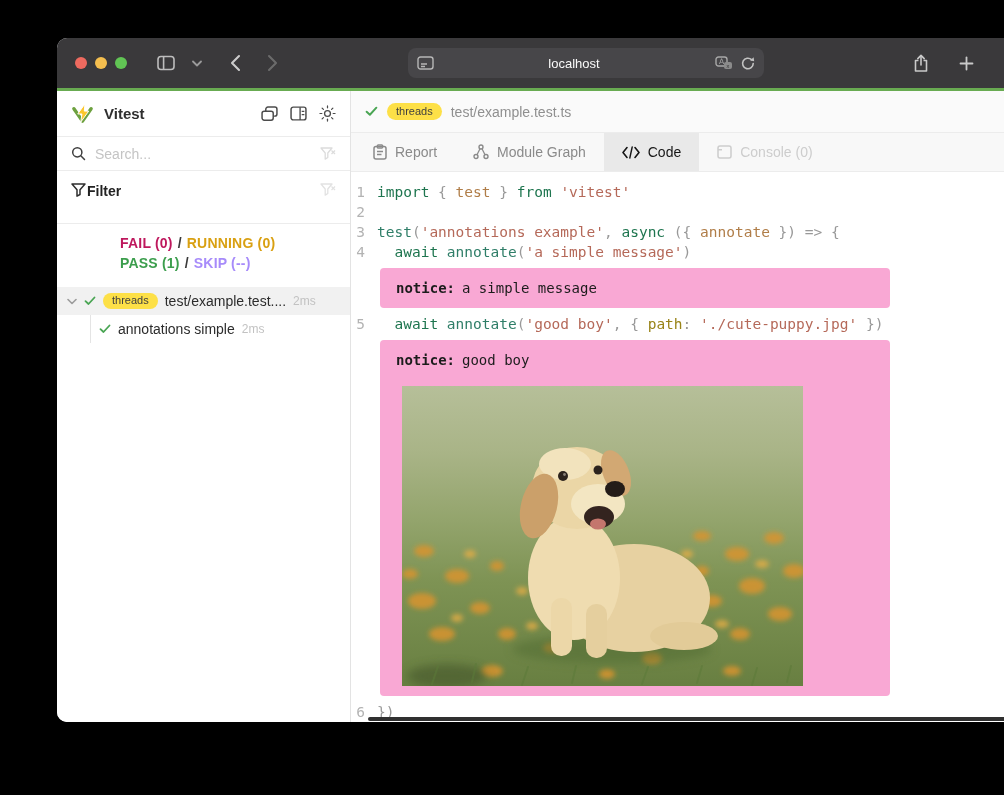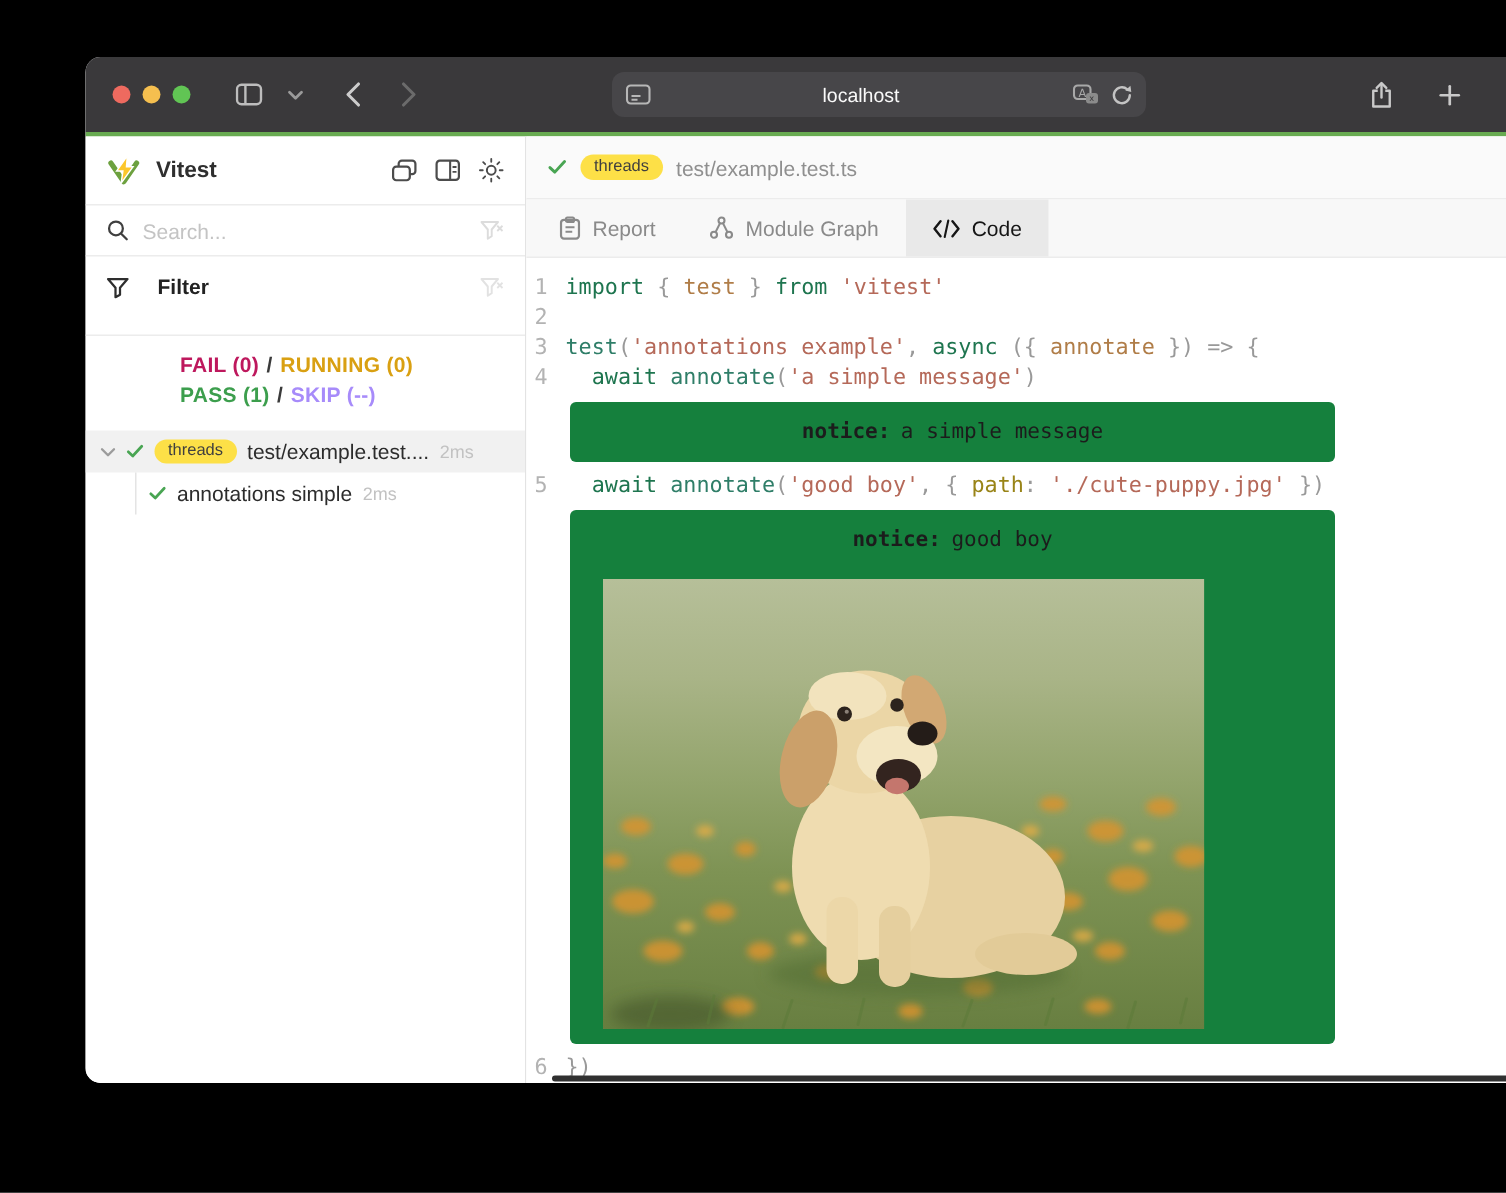--- a/index.html
+++ b/index.html
@@ -27,21 +27,21 @@
   .main { flex:1; min-width:0; display:flex; flex-direction:column; background:#fff; }
 
   
   .sb-head { flex:0 0 46px; display:flex; align-items:center; gap:10px; padding:0 14px; border-bottom:1px solid #ececec; }
   .sb-title { font-size:15px; font-weight:600; color:#2f2f2f; flex:1; }
   .sb-head-icons { display:flex; gap:12px; align-items:center; }
   .sb-search { flex:0 0 34px; display:flex; align-items:center; gap:9px; padding:0 14px; border-bottom:1px solid #ececec; }
   .sb-search input { border:none; outline:none; flex:1; font-size:14px; color:#333; font-family:inherit; }
   .sb-search input::placeholder { color:#c4c4c4; }
   .filter-sec { padding:12px 14px 14px; border-bottom:1px solid #ececec; }
-  .filter-head { display:flex; align-items:flex-end; gap:19px; margin-bottom:10px; }
+  .filter-head { display:flex; align-items:flex-start; gap:1px; margin-bottom:10px; }
   .filter-title { font-size:14px; font-weight:700; color:#222; flex:1; }
   .filter-grid { display:grid; grid-template-columns:142px 1fr; row-gap:11px; }
   .opt { display:flex; align-items:center; gap:9px; font-size:14px; color:#222; }
   .cb { width:13px; height:13px; border:1.5px solid #6e6e6e; border-radius:3px; background:#fff; }
   .status { padding:9px 0 8px 63px; font-size:14px; font-weight:700; letter-spacing:.2px; line-height:20px; }
   .status .row { display:flex; gap:5px; white-space:pre; }
   .st-fail { color:#be185d; } .st-run { color:#d9a012; } .st-pass { color:#3c9e4d; }
   .st-skip { color:#a78bfa; } .st-sep { color:#3a3a3a; }
   .tree { margin-top:6px; }
   .trow { height:28px; display:flex; align-items:center; gap:7px; padding:0 10px; font-size:14px; color:#2c2c2c; }
@@ -60,21 +60,21 @@
   .tab.active { background:#e9e9e9; color:#161616; }
   .tab.disabled { color:#cdcdcd; }
 
   
   .code { flex:1; position:relative; overflow:hidden; background:#fff; padding-top:10px;
           font-family:"DejaVu Sans Mono","Liberation Mono",monospace; font-size:14.5px; line-height:20px; color:#393939; }
   .line { display:flex; white-space:pre; }
   .ln { flex:0 0 26px; text-align:right; padding-right:12px; color:#b3b3b3; }
   .k { color:#1e754f; } .f { color:#2f7e68; } .s { color:#b56959; }
   .v { color:#b07d48; } .p { color:#999999; } .pr { color:#998418;text-align:center; }
-  .notice { margin:6px 0 6px 29px; width:510px; background:#15803d; border-radius:4px; padding:10px 16px; font-size:14px;text-align:center; }
+  .notice { margin:6px 0 6px 29px; width:510px; background:#f9a8d4; border-radius:4px; padding:10px 16px; font-size:14px; }
   .notice .nl { font-weight:700; color:#1c1c1c; margin-right:7px; }
   .notice .nm { color:#1c1c1c; }
   .shot { width:401px; height:300px; margin:16px 0 0 6px; overflow:hidden; }
   .vscroll { position:absolute; top:4px; right:1px; width:10px; height:512px; background:#ececec; border-radius:6px; }
   .hscroll { position:absolute; bottom:1px; left:17px; right:10px; height:4px; background:#303030; border-radius:2px; }
 </style>
 </head>
 <body>
 
 <div class="window">
@@ -280,20 +280,27 @@
             </svg>
           <span>Module Graph</span>
         </span>
         <span class="tab active">
           <svg width="18" height="13" viewBox="0 0 18 13">
               <polyline points="5,1.5 1,6.5 5,11.5" fill="none" stroke="currentColor" stroke-width="1.6" stroke-linecap="round" stroke-linejoin="round"></polyline>
               <polyline points="13,1.5 17,6.5 13,11.5" fill="none" stroke="currentColor" stroke-width="1.6" stroke-linecap="round" stroke-linejoin="round"></polyline>
               <line x1="10.2" y1="1" x2="7.8" y2="12" stroke="currentColor" stroke-width="1.4" stroke-linecap="round"></line>
             </svg>
           <span>Code</span>
+        </span>
+        <span class="tab disabled">
+          <svg width="15" height="14" viewBox="0 0 15 14">
+              <rect x="1" y="1" width="13" height="12" rx="2" fill="none" stroke="currentColor" stroke-width="1.5"></rect>
+              <line x1="1" y1="4.8" x2="5" y2="4.8" stroke="currentColor" stroke-width="1.4"></line>
+            </svg>
+          <span>Console (0)</span>
         </span>
       </div>
 
       <div class="code">
         <div class="line"><span class="ln">1</span><span><span class="k">import</span><span class="p"> { </span><span class="v">test</span><span class="p"> } </span><span class="k">from</span><span class="p"> </span><span class="s">'vitest'</span></span></div>
         <div class="line"><span class="ln">2</span><span></span></div>
         <div class="line"><span class="ln">3</span><span><span class="f">test</span><span class="p">(</span><span class="s">'annotations example'</span><span class="p">, </span><span class="k">async</span><span class="p"> ({ </span><span class="v">annotate</span><span class="p"> }) </span><span class="p">=&gt; {</span></span></div>
         <div class="line"><span class="ln">4</span><span><span class="k">  await</span><span class="p"> </span><span class="f">annotate</span><span class="p">(</span><span class="s">'a simple message'</span><span class="p">)</span></span></div>
 
         <div class="notice">

